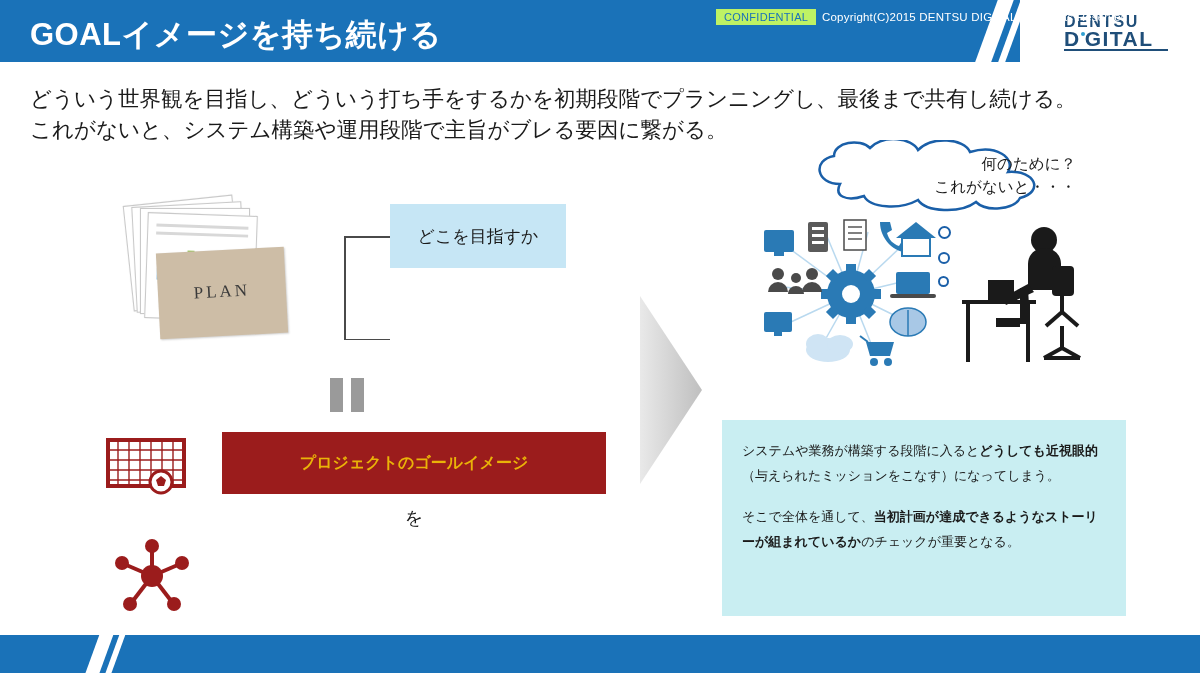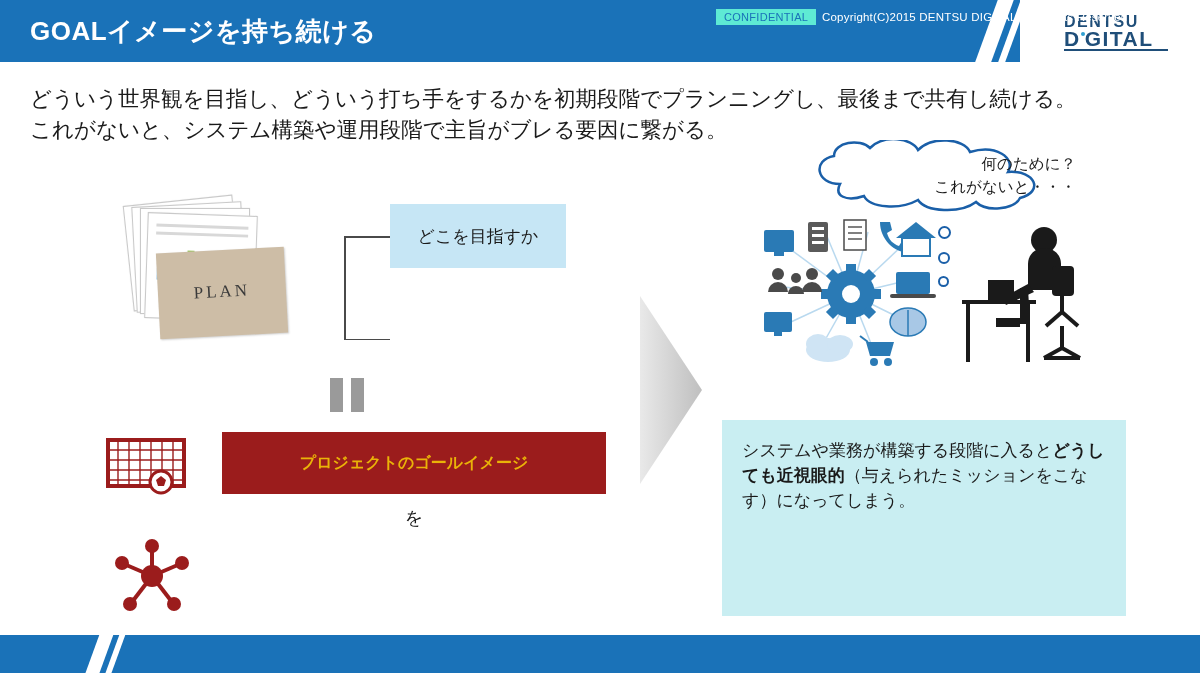--- a/index.html
+++ b/index.html
@@ -25,21 +25,21 @@
     position: absolute;
     left: 0; top: 0;
     width: 1200px; height: 62px;
     background: #1a72b8;
     overflow: hidden;
   }
   .header-title {
     position: absolute;
     left: 30px; top: 14px;
     color: #ffffff;
-    font-size: 26px;
+    font-size: 31px;
     font-weight: bold;
     letter-spacing: 0.5px;
     white-space: nowrap;
   }
   .header-slash-a {
     position: absolute;
     top: -10px; left: 985px;
     width: 16px; height: 90px;
     background: #ffffff;
     transform: skewX(-20deg);
@@ -290,21 +290,21 @@
   .cyan-panel {
     position: absolute;
     left: 722px; top: 420px;
     width: 404px; height: 196px;
     background: #c9eef2;
     padding: 18px 20px 0 20px;
     box-sizing: border-box;
   }
   .cyan-panel p {
     margin: 0 0 16px 0;
-    font-size: 17px;
+    font-size: 13px;
     line-height: 25px;
     color: #1a1a1a;
   }
   .cyan-panel b { font-weight: bold; }
 
   
   .footer {
     position: absolute;
     left: 0; bottom: 0;
     width: 1200px; height: 38px;
@@ -321,21 +321,21 @@
     position: absolute;
     left: 112px; top: -6px;
     width: 6px; height: 52px;
     background: #ffffff;
     transform: skewX(-20deg);
   }
   .confidential {
     position: absolute;
     left: 716px; top: 9px;
     padding: 2px 8px;
-    background: #5eead4;
+    background: #bef264;
     color: #1a72b8;
     font-size: 11px;
     letter-spacing: 0.3px;
   }
   .copyright {
     position: absolute;
     left: 822px; top: 11px;
     color: #ffffff;
     font-size: 11.5px;
     letter-spacing: 0.2px;
@@ -597,20 +597,21 @@
 
       <g fill="#1a1a1a">
         <path d="M30,58 l26,0 l0,20 l-26,0 z"></path>
         <path d="M24,78 l38,0 l4,4 l-46,0 z"></path>
       </g>
     </svg>
   </div>
 
   <div class="cyan-panel">
     <p><span>システムや業務が構築する段階に入ると</span><b>どうしても近視眼的</b><span>（与えられたミッションをこなす）になってしまう。</span></p>
+    <p><span>そこで全体を通して、</span><b>当初計画が達成できるようなストーリーが組まれているか</b><span>のチェックが重要となる。</span></p>
   </div>
 
   <div class="footer">
     <div class="footer-slash-a"></div>
     <div class="footer-slash-b"></div>
   </div>
   <div class="confidential">CONFIDENTIAL</div>
   <div class="copyright">Copyright(C)2015 DENTSU DIGITAL. All Rights Reserved</div>
 
 </div>

